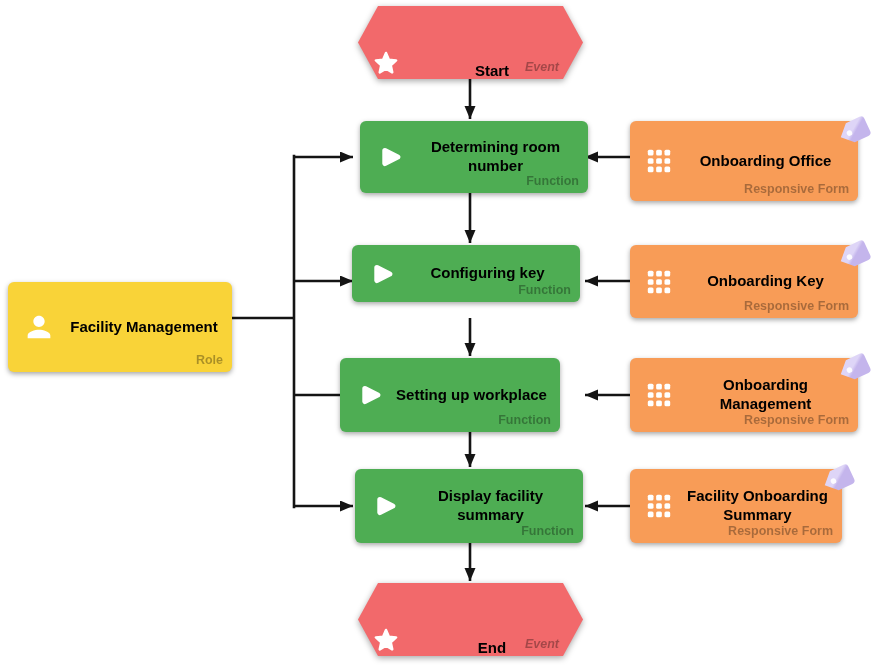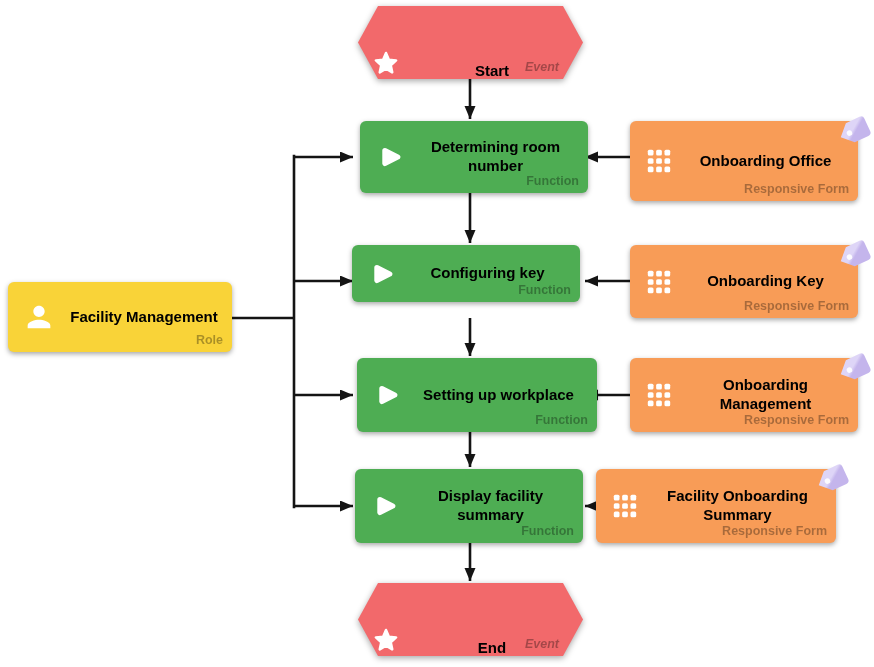--- a/index.html
+++ b/index.html
@@ -137,21 +137,21 @@
   <div class="node function-node" style="left:352px;top:245px;width:228px;height:57px">
     <span class="icon">
       <svg width="28" height="28" viewBox="0 0 24 24">
         <path fill="#ffffff" stroke="#ffffff" stroke-width="4.5" stroke-linejoin="round" d="M8.5 6.5 L19.5 12 L8.5 17.5 Z"></path>
       </svg>
     </span>
     <span class="title">Configuring key</span>
     <span class="type">Function</span>
   </div>
 
-  <div class="node function-node" style="left:357px;top:358px;width:240px;height:74px">
+  <div class="node function-node" style="left:340px;top:358px;width:220px;height:74px">
     <span class="icon">
       <svg width="28" height="28" viewBox="0 0 24 24">
         <path fill="#ffffff" stroke="#ffffff" stroke-width="4.5" stroke-linejoin="round" d="M8.5 6.5 L19.5 12 L8.5 17.5 Z"></path>
       </svg>
     </span>
     <span class="title">Setting up workplace</span>
     <span class="type">Function</span>
   </div>
 
   <div class="node function-node" style="left:355px;top:469px;width:228px;height:74px">
@@ -169,21 +169,21 @@
       <span class="icon">
         <svg width="30" height="30" viewBox="0 0 24 24">
           <path fill="#ffffff" stroke="#ffffff" stroke-width="2" stroke-linejoin="round" d="M12 3.2 L14.3 8.5 L20.1 9.1 L15.8 13 L17 18.7 L12 15.8 L7 18.7 L8.2 13 L3.9 9.1 L9.7 8.5 Z"></path>
         </svg>
       </span>
       <span class="title">End</span>
       <span class="type">Event</span>
     </div>
   </div>
 
-  <div class="node role-node" style="left:8px;top:282px;width:224px;height:70px">
+  <div class="node role-node" style="left:8px;top:282px;width:224px;height:90px">
     <span class="icon">
       <svg width="34" height="34" viewBox="0 0 24 24">
         <path fill="#ffffff" d="M12 12c2.21 0 4-1.79 4-4s-1.79-4-4-4-4 1.79-4 4 1.79 4 4 4zm0 2c-2.67 0-8 1.34-8 4v2h16v-2c0-2.66-5.33-4-8-4z"></path>
       </svg>
     </span>
     <span class="title">Facility Management</span>
     <span class="type">Role</span>
   </div>
 
   <div class="node form-node" style="left:630px;top:121px;width:228px;height:80px">
@@ -263,21 +263,21 @@
           <rect x="16.7" y="9.55" width="4.9" height="4.9" rx="1.3"></rect>
         <rect x="2.4" y="16.7" width="4.9" height="4.9" rx="1.3"></rect>
           <rect x="9.55" y="16.7" width="4.9" height="4.9" rx="1.3"></rect>
           <rect x="16.7" y="16.7" width="4.9" height="4.9" rx="1.3"></rect>
       </svg>
     </span>
     <span class="title">Onboarding Management</span>
     <span class="type">Responsive Form</span>
   </div>
 
-  <div class="node form-node" style="left:596px;top:469px;width:240px;height:74px">
+  <div class="node form-node" style="left:630px;top:469px;width:212px;height:74px">
     <span class="tag-badge">
       <svg width="38" height="38" viewBox="0 0 26 24">
         <g transform="rotate(-25 13 12)">
           <path fill="url(#tg1)" d="M3 12 L10.2 4.8 H20.5 Q23 4.8 23 7.3 V16.7 Q23 19.2 20.5 19.2 H10.2 Z"></path>
           <circle cx="9.6" cy="12" r="1.9" fill="#ffffff" opacity="0.9"></circle>
         </g>
       </svg>
     </span>
     <span class="icon">
       <svg width="28" height="28" viewBox="0 0 24 24" fill="#ffffff">

